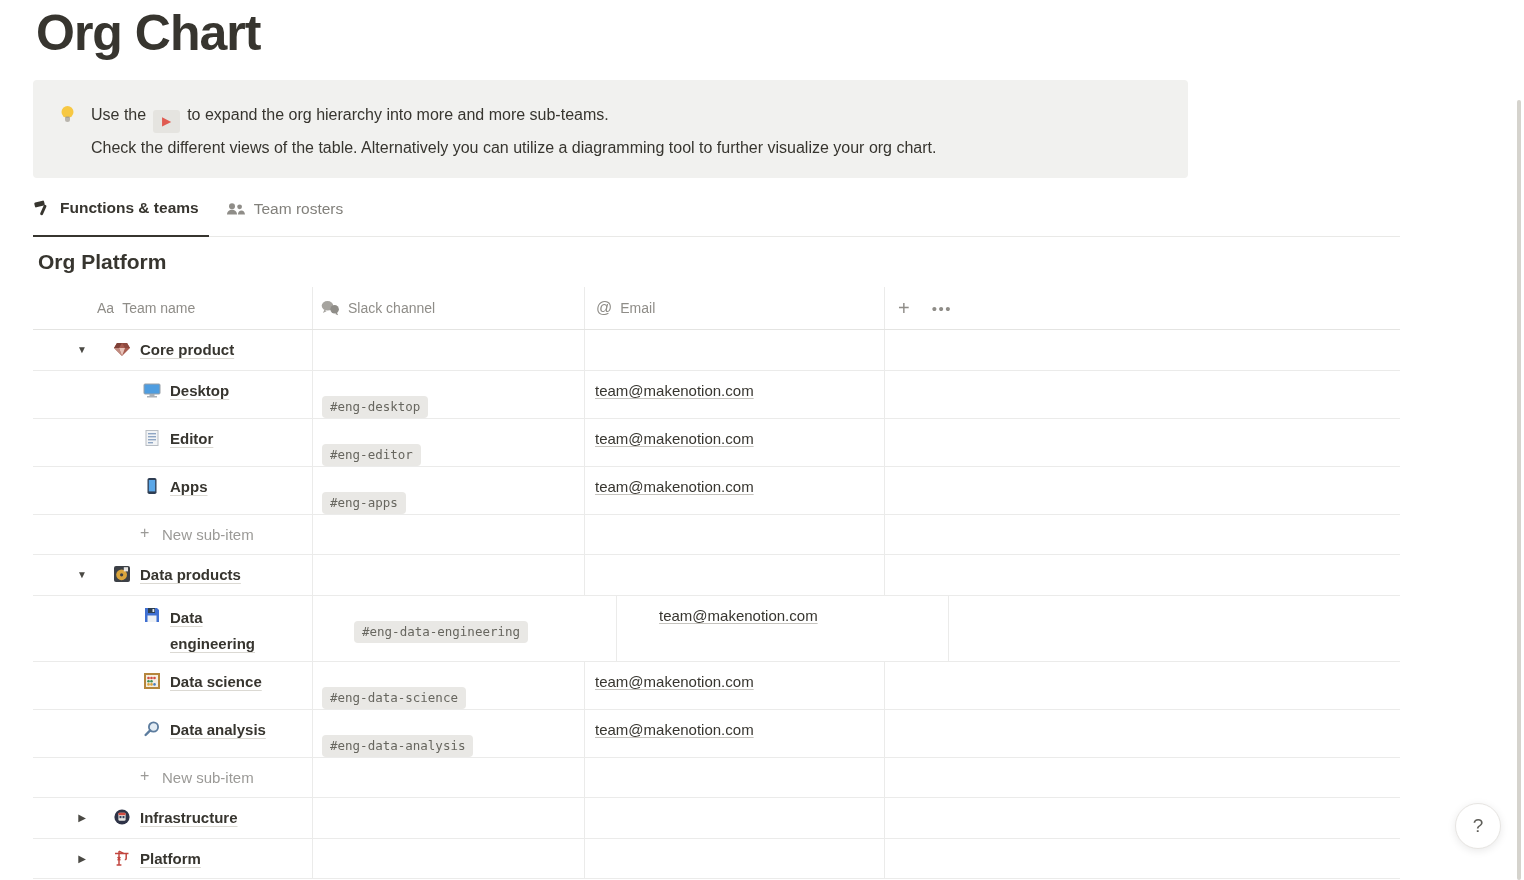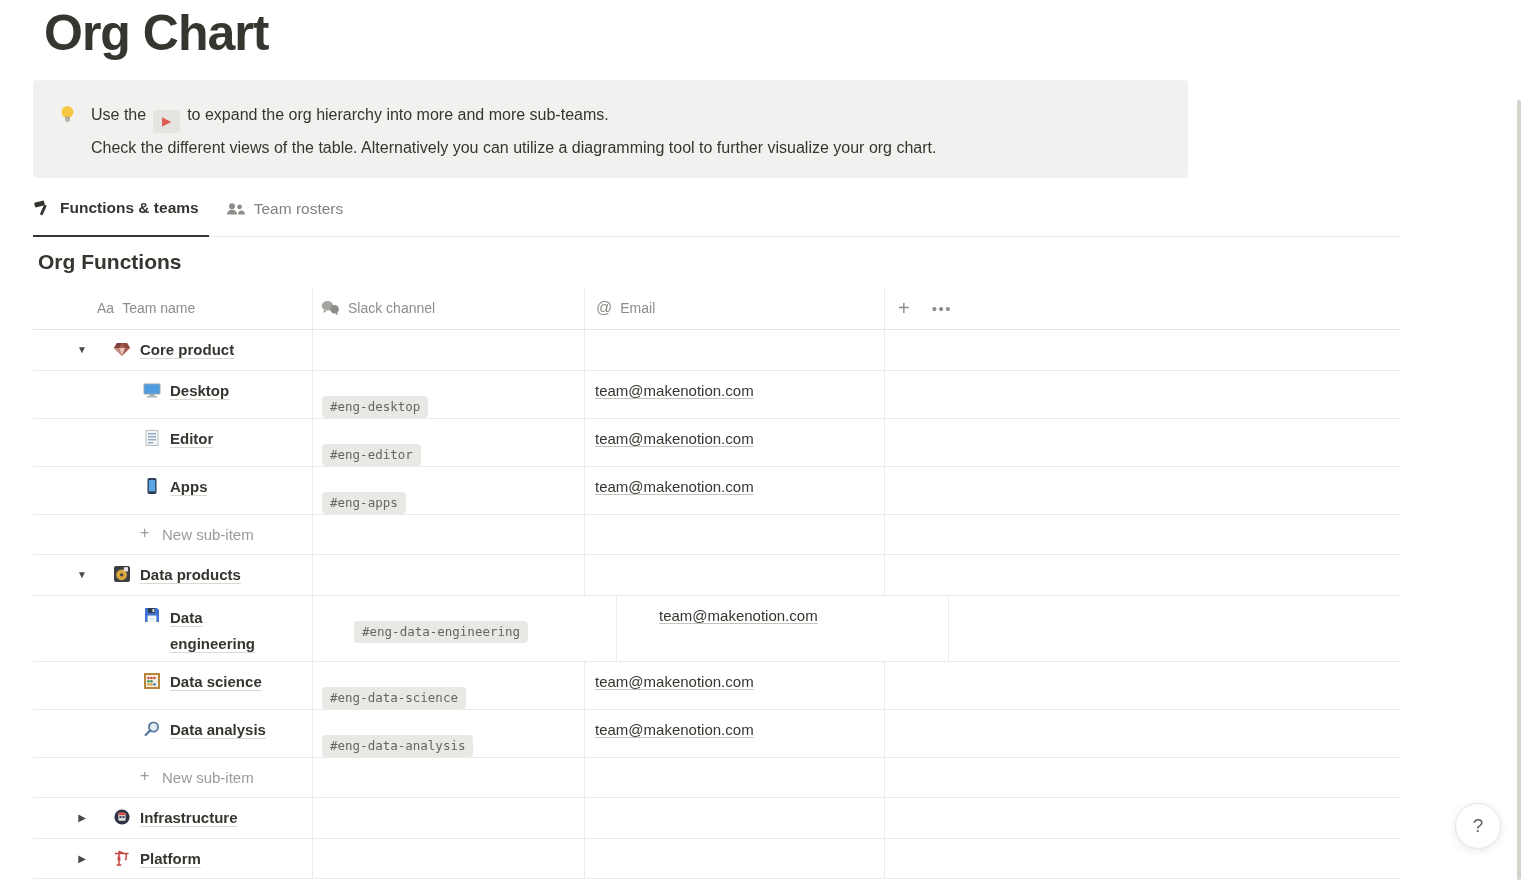--- a/index.html
+++ b/index.html
@@ -2,21 +2,21 @@
 <html><head>
 <meta charset="utf-8">
 <style>
   * { margin:0; padding:0; box-sizing:border-box; }
   html,body { background:#ffffff; }
   body {
     width:1524px; height:880px; position:relative; overflow:hidden;
     font-family:"Liberation Sans", sans-serif; color:#37352f;
   }
   .page-title {
-    position:absolute; left:44px; top:4px;
+    position:absolute; left:36px; top:4px;
     font-size:50px; font-weight:700; letter-spacing:-1px; color:#37352f;
   }
   
   .callout {
     position:absolute; left:33px; top:80px; width:1155px; height:98px;
     background:#f1f1ef; border-radius:4px; padding:20px 24px 0 24px;
     display:flex; font-size:16px; line-height:30px; color:#37352f;
   }
   .callout .bulb { width:34px; flex:none; padding-top:4px; }
   .keycap {
@@ -134,21 +134,21 @@
             <path d="M2 14.6 c0-3.2 2.3-4.8 5-4.8 s5 1.6 5 4.8 z"></path>
             <circle cx="14.6" cy="6.8" r="2.4"></circle>
             <path d="M12.9 14.6 c.2-2.8 1.6-4.1 3.6-4.1 1.9 0 3.2 1.3 3.5 4.1 z"></path>
           </g>
         </svg>
     </span>
     <span>Team rosters</span>
   </div>
 </div>
 
-<h2 class="tbl-title">Org Functions</h2>
+<h2 class="tbl-title">Org Platform</h2>
 
 <div class="tbl">
 
   <div class="trow hdr">
     <div class="cell c1">
       <span class="aa">Aa</span>
       <span class="hlabel">Team name</span>
     </div>
     <div class="cell c2">
       <span class="sicon">

